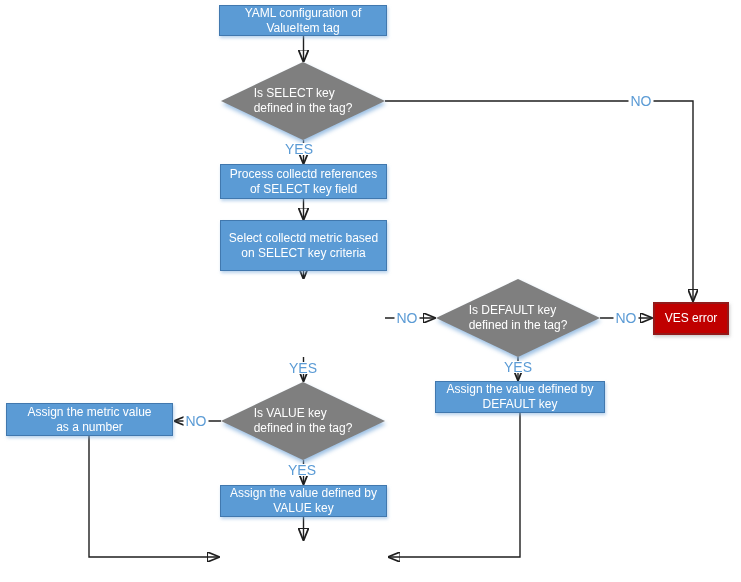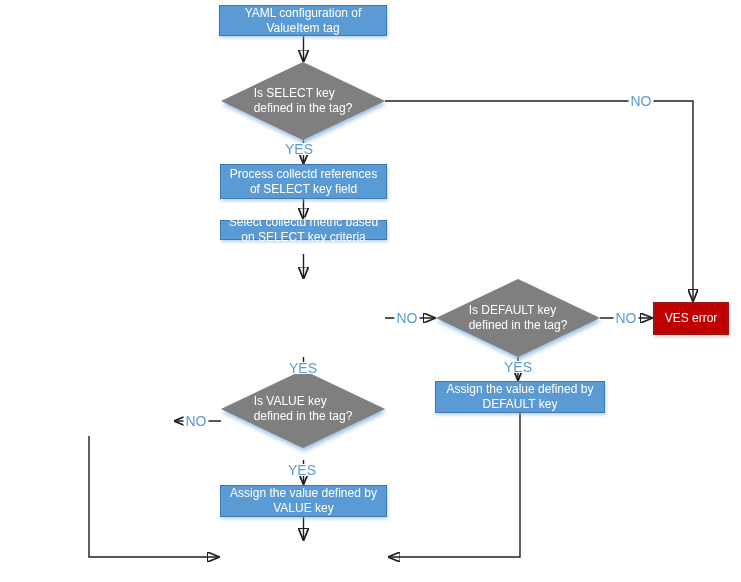--- a/index.html
+++ b/index.html
@@ -101,30 +101,34 @@
   <div class="node process" style="left:219px; top:5px; width:168px; height:31px">
     <span class="node-label">YAML configuration of
 ValueItem tag</span>
   </div>
 
   <div class="node process" style="left:220px; top:164px; width:167px; height:35px">
     <span class="node-label">Process collectd references
 of SELECT key field</span>
   </div>
 
-  <div class="node process" style="left:220px; top:220px; width:167px; height:20px">
+  <div class="node process" style="left:220px; top:220px; width:167px; height:51px">
     <span class="node-label">Select collectd metric based
 on SELECT key criteria</span>
   </div>
 
   <div class="node process" style="left:435px; top:381px; width:170px; height:32px">
     <span class="node-label">Assign the value defined by
 DEFAULT key</span>
   </div>
 
+  <div class="node process" style="left:6px; top:403px; width:167px; height:33px">
+    <span class="node-label">Assign the metric value
+as a number</span>
+  </div>
 
   <div class="node process" style="left:220px; top:485px; width:167px; height:32px">
     <span class="node-label">Assign the value defined by
 VALUE key</span>
   </div>
 
 
   <div class="node error" style="left:653px; top:302px; width:76px; height:33px">
     <span class="node-label">VES error</span>
   </div>
@@ -137,21 +141,21 @@
   </div>
 
 
   <div class="diamond-wrap" style="left:436px; top:279px; width:164px; height:78px">
     <div class="diamond">
       <span class="node-label">Is DEFAULT key
 defined in the tag?</span>
     </div>
   </div>
 
-  <div class="diamond-wrap" style="left:221px; top:370px; width:164px; height:78px">
+  <div class="diamond-wrap" style="left:221px; top:382px; width:164px; height:78px">
     <div class="diamond">
       <span class="node-label">Is VALUE key
 defined in the tag?</span>
     </div>
   </div>
 
   <div class="edge-label" style="left:299px; top:149px">YES</div>
   <div class="edge-label" style="left:641px; top:101px">NO</div>
   <div class="edge-label" style="left:407px; top:318px">NO</div>
   <div class="edge-label" style="left:303px; top:368px">YES</div>

